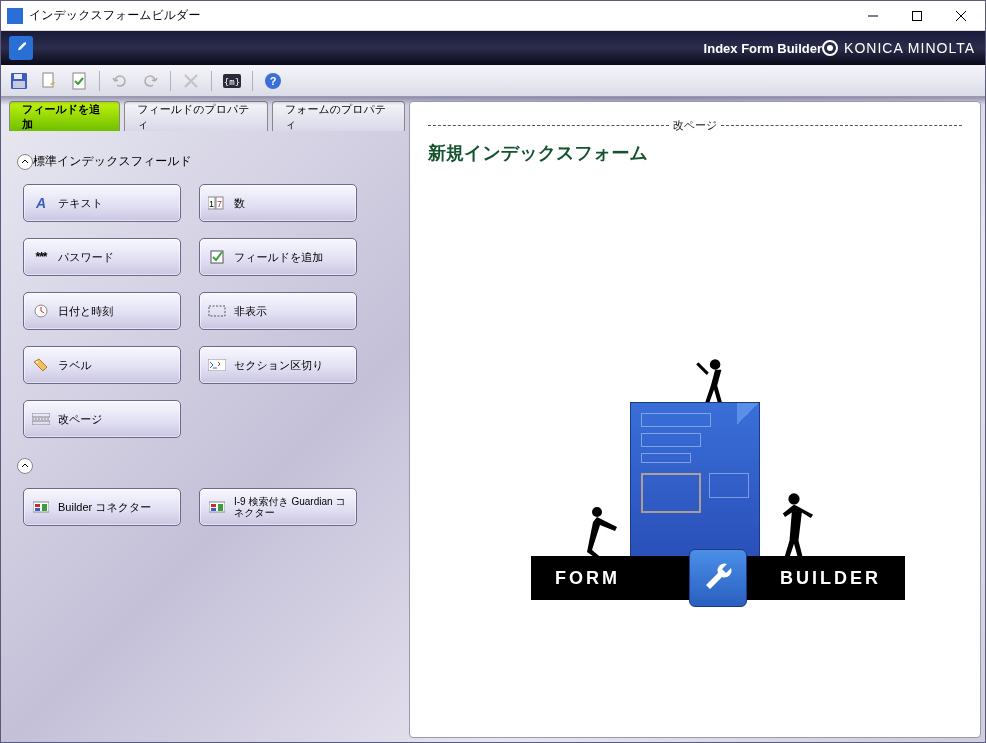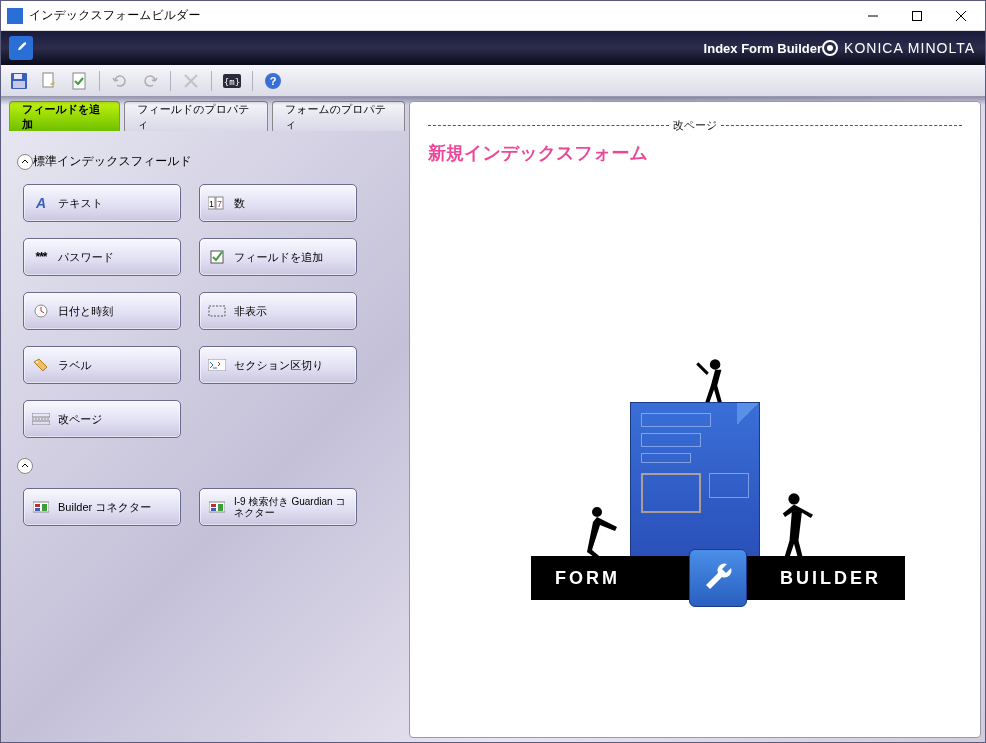--- a/index.html
+++ b/index.html
@@ -40,21 +40,21 @@
 
 .field-grid { display: grid; grid-template-columns: 158px 158px; gap: 16px 18px; margin-left: 6px; margin-bottom: 20px; }
 .field-btn { height: 38px; background: linear-gradient(180deg, #f8f8ff 0%, #e0def2 60%, #cac6e0 100%); border: 1px solid #6a6a90; border-radius: 5px; display: flex; align-items: center; padding: 0 8px; gap: 8px; font-size: 11px; cursor: pointer; box-shadow: inset 0 0 0 1px rgba(255,255,255,.5); }
 .field-btn .fb-icon { width: 18px; height: 14px; display:flex; align-items:center; justify-content:center; flex-shrink:0; }
 .field-btn.two-line span { line-height: 1.15; font-size: 10px; }
 
 .right-panel { flex: 1; background: #fff; border: 1px solid #9898b0; border-radius: 4px; margin-top: 4px; padding: 16px 18px; position: relative; overflow: hidden; }
 .page-sep { display: flex; align-items: center; gap: 4px; margin-bottom: 8px; }
 .page-sep .dash { flex: 1; border-top: 1px dashed #555; height: 0; }
 .page-sep .lbl { font-size: 11px; color: #222; }
-.form-title { font-size: 18px; font-weight: 700; color: #ec4899; margin-bottom: 12px; }
+.form-title { font-size: 18px; font-weight: 700; color: #14532d; margin-bottom: 12px; }
 
 .illust { position: absolute; left: 50%; top: 300px; transform: translateX(-50%); width: 420px; }
 .blueprint { width: 130px; height: 160px; background: linear-gradient(180deg, #3a6fd8 0%, #2a4fb8 100%); margin: 0 auto; position: relative; border: 1px solid #1a3a88; }
 .blueprint::before { content:""; position:absolute; top:0; right:0; width:22px; height:22px; background: linear-gradient(135deg, #5a8fe8 50%, transparent 50%); }
 .blueprint .sketch { position:absolute; border:1px solid rgba(200,220,255,.5); }
 .blueprint .sk1 { top:10px; left:10px; width:70px; height:14px; }
 .blueprint .sk2 { top:30px; left:10px; width:60px; height:14px; }
 .blueprint .sk3 { top:50px; left:10px; width:50px; height:10px; }
 .blueprint .sk4 { top:70px; left:10px; width:60px; height:40px; border:2px solid rgba(255,200,120,.6); }
 .blueprint .sk5 { top:70px; left:78px; width:40px; height:25px; }

